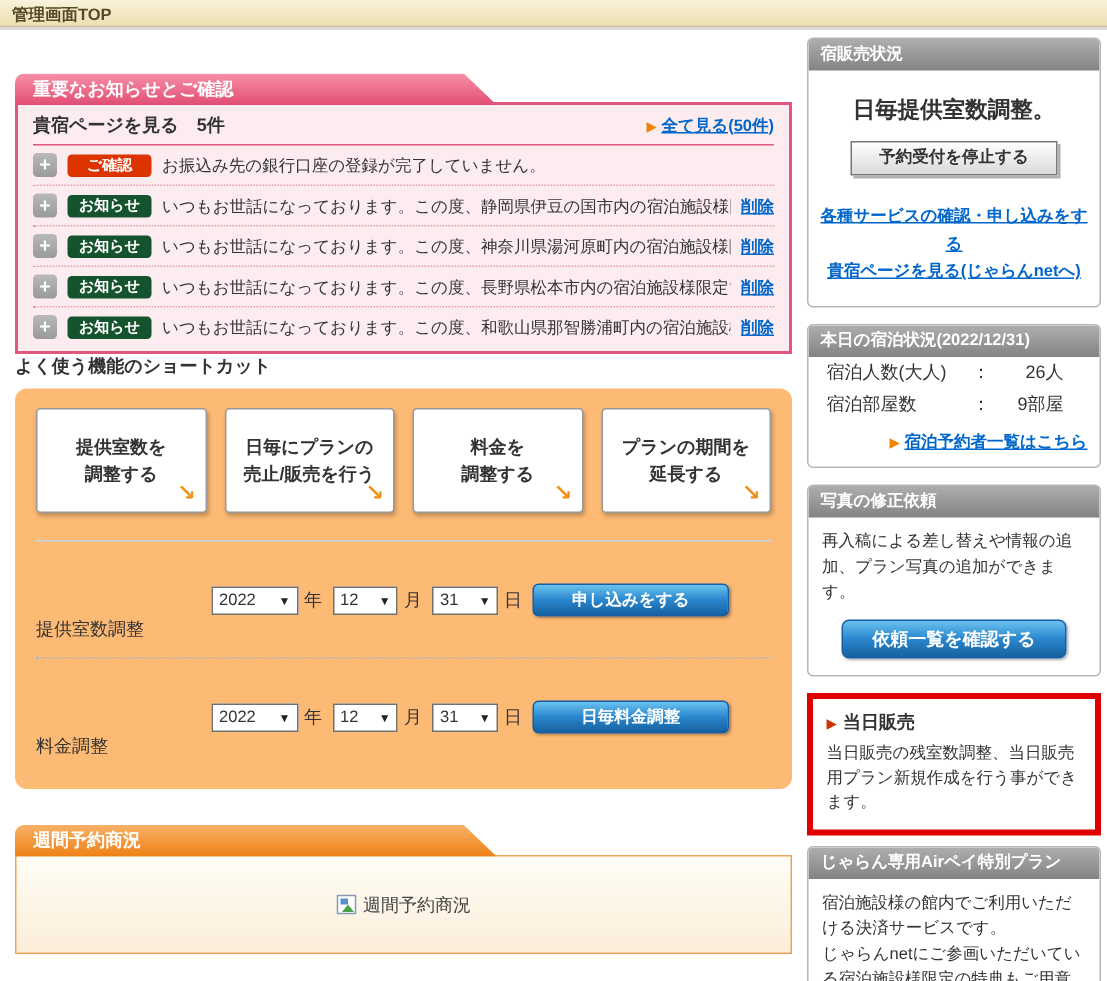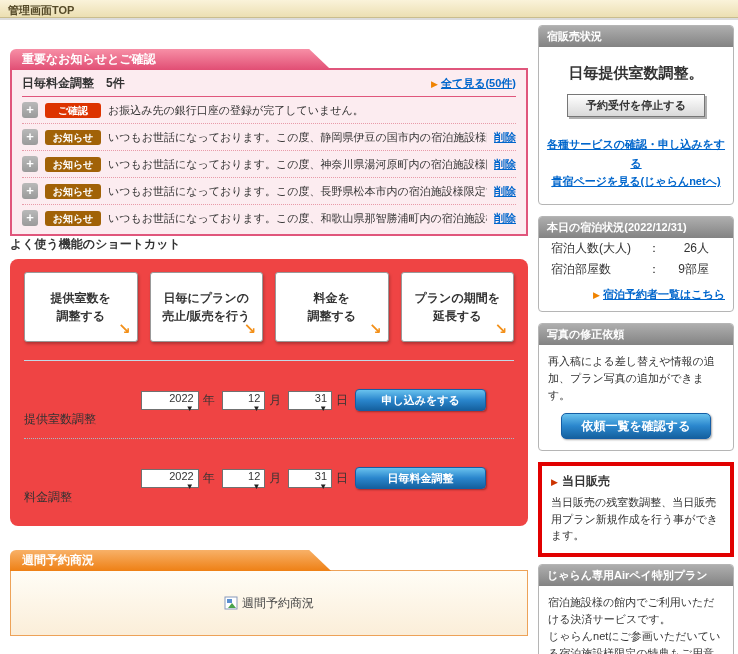--- a/index.html
+++ b/index.html
@@ -30,40 +30,40 @@
   a.blue { color: #0066cc; text-decoration: underline; font-weight: bold; cursor: pointer; }
   .viewall { font-size: 11px; }
   .nrow { display: flex; align-items: center; gap: 7px; padding: 5px 0; }
   .nrow + .nrow { border-top: 1px dotted #e89aa8; }
   .plus { width: 16px; height: 16px; flex: 0 0 16px; background: linear-gradient(#b9b9b9,#9a9a9a);
           border-radius: 3px; color: #fff; font-weight: bold; font-size: 13px; line-height: 15px;
           text-align: center; cursor: pointer; }
   .badge { flex: 0 0 56px; height: 15px; border-radius: 3px; color: #fff; font-size: 10px;
            font-weight: bold; text-align: center; line-height: 15px; }
   .badge.confirm { background: #dd3300; }
-  .badge.notice { background: #a16207; }
+  .badge.notice { background: #14532d; }
   .ntext { font-size: 11px; white-space: nowrap; overflow: hidden; flex: 1; }
   .ndel { font-size: 11px; flex: 0 0 auto; }
 
   
   .schead { margin: 0 0 6px; font-size: 12px; font-weight: bold; }
-  .panel { background: #ef4444; border-radius: 8px; padding: 13px 14px 10px; }
+  .panel { background: #fdba74; border-radius: 8px; padding: 13px 14px 10px; }
   .scbtns { display: flex; gap: 12px; }
   .scbtn { flex: 1; height: 70px; background: #fff; border: 1px solid #999; border-radius: 3px;
            box-shadow: 1px 2px 3px rgba(0,0,0,.25); position: relative; display: flex;
            flex-direction: column; align-items: center; justify-content: center;
            font-size: 12px; font-weight: bold; line-height: 1.5; cursor: pointer; text-align: center; }
   .scarrow { position: absolute; right: 6px; bottom: 1px; color: #f39019; font-weight: bold; font-size: 15px; }
   .divline { border-top: 1px solid #c2d8e6; margin-top: 18px; }
   .adjrow { display: flex; align-items: center; padding: 11px 0 10px; }
   .adjrow.second { border-top: 1px dotted #a8b8c4; }
   .adjlabel { width: 118px; font-weight: normal; font-size: 12px; margin-top: 39px; }
-  .sel { display: inline-flex; align-items: flex-end; justify-content: space-between;
+  .sel { display: inline-flex; align-items: center; justify-content: space-between;
          border: 1px solid #707070; background: #fff; height: 19px; padding: 0 4px;
-         font-size: 11px; cursor: pointer; flex-direction: column; }
+         font-size: 11px; cursor: pointer; }
   .sel .car { font-size: 8px; margin-left: 5px; color: #222; }
   .sel.yr { width: 58px; } .sel.md { width: 44px; }
   .unit { font-size: 12px; margin: 0 7px 0 4px; }
   .btn-blue { border: 1px solid #155ea5; border-radius: 4px; color: #fff; font-weight: bold;
               text-align: center; cursor: pointer;
               background: linear-gradient(#69c2ee, #2a86cd 50%, #15619f);
               box-shadow: 1px 1px 2px rgba(0,0,0,.35); }
   .btn-sm { margin-left: auto; margin-right: 28px; width: 132px; height: 22px;
             font-size: 11px; line-height: 20px; }
 
@@ -105,21 +105,21 @@
 <div class="page">
 
   <div class="topbar">管理画面TOP</div>
 
   <div class="leftcol">
 
     <div class="sec-pink">
       <div class="tab tab-pink">重要なお知らせとご確認</div>
       <div class="pinkbody">
         <div class="newrow">
-          <span class="newlabel">日毎料金調整　5件</span>
+          <span class="newlabel">貴宿ページを見る　5件</span>
           <span class="viewall"><span class="arrow-o">▶</span><a class="blue">全て見る(50件)</a></span>
         </div>
         <div class="nrow">
           <span class="plus">+</span>
           <span class="badge confirm">ご確認</span>
           <span class="ntext">お振込み先の銀行口座の登録が完了していません。</span>
         </div>
         <div class="nrow">
           <span class="plus">+</span>
           <span class="badge notice">お知らせ</span>

